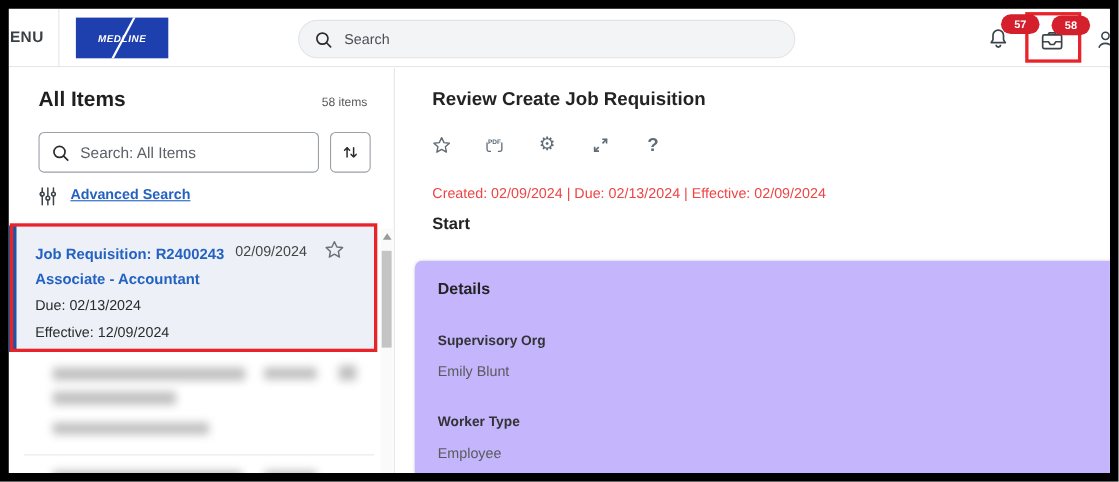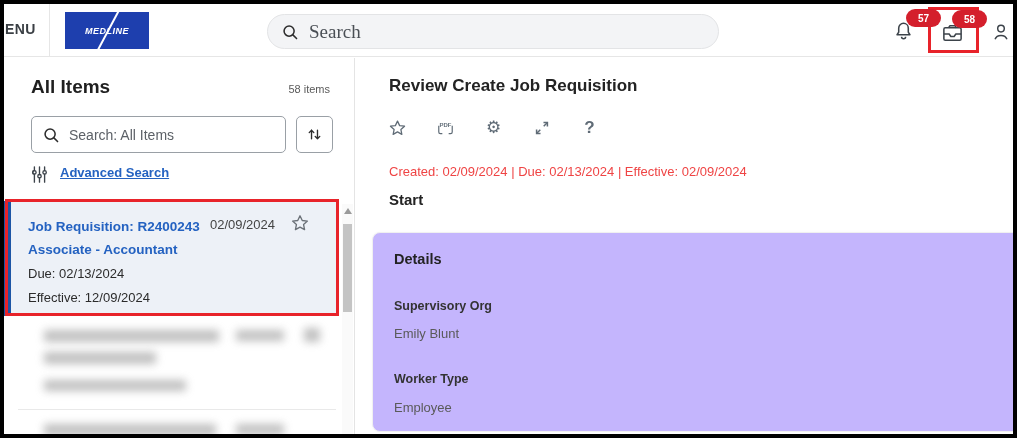--- a/index.html
+++ b/index.html
@@ -1,31 +1,31 @@
 <!DOCTYPE html>
 <html><head>
 <meta charset="utf-8">
 <style>
   * { margin:0; padding:0; box-sizing:border-box; }
   html,body { background:#fff; }
   body { font-family:"Liberation Sans", sans-serif; }
   .screen {
     position:relative; width:1017px; height:438px;
-    border:4px solid #000000; background:#fff; overflow:hidden;
+    border:8px solid #000000; background:#fff; overflow:hidden;
   }
 
   
   .topbar { position:absolute; left:0; top:0; width:100%; height:53px; background:#fff; border-bottom:1px solid #e6e6e6; }
   .menu-label { position:absolute; left:1px; top:17px; font-size:14px; font-weight:700; color:#3a3f44; letter-spacing:.4px; cursor:pointer; }
   .topbar-divider { position:absolute; left:45px; top:0; width:1px; height:53px; background:#e6e6e6; }
   .logo { position:absolute; left:61px; top:8px; width:84px; height:37px; background:#1e3fae; display:flex; align-items:center; justify-content:center; cursor:pointer; overflow:hidden; }
   .logo-text { color:#fff; font-size:9px; font-weight:700; font-style:italic; letter-spacing:.5px; position:relative; z-index:1; }
   .logo-slash { position:absolute; left:50%; top:-6px; width:2px; height:50px; background:#fff; transform:rotate(28deg); }
   .search-pill { position:absolute; left:263px; top:10px; width:452px; height:35px; background:#f3f4f6; border:1px solid #e3e4e6; border-radius:18px; display:flex; align-items:center; padding:0 13px; gap:10px; }
-  .search-pill input { flex:1; border:none; background:transparent; outline:none; font-size:19px; color:#333; font-family:Liberation Serif, serif; }
+  .search-pill input { flex:1; border:none; background:transparent; outline:none; font-size:13px; color:#333; font-family:Liberation Sans, sans-serif; }
   .search-pill input::placeholder { color:#4a4f55; opacity:1; }
   .tb-icon { position:absolute; cursor:pointer; background:none; border:none; padding:0; }
   .badge { position:absolute; min-width:20px; height:18px; border-radius:10px; background:#d41f2c; color:#fff; font-size:10px; font-weight:700; display:flex; align-items:center; justify-content:center; padding:0 12px; z-index:3; }
   .annotation { position:absolute; border:3px solid #e8232a; z-index:2; pointer-events:none; }
 
   
   .left-panel { position:absolute; left:0; top:54px; width:350px; height:378px; background:#fff; }
   .panel-divider { position:absolute; left:350px; top:54px; width:1px; height:378px; background:#e4e4e4; }
   .all-items-title { position:absolute; left:27px; top:18px; font-size:19px; font-weight:700; color:#1f1f1f; }
   .items-count { position:absolute; right:24px; top:25px; font-size:11px; color:#5a5a5a; }

